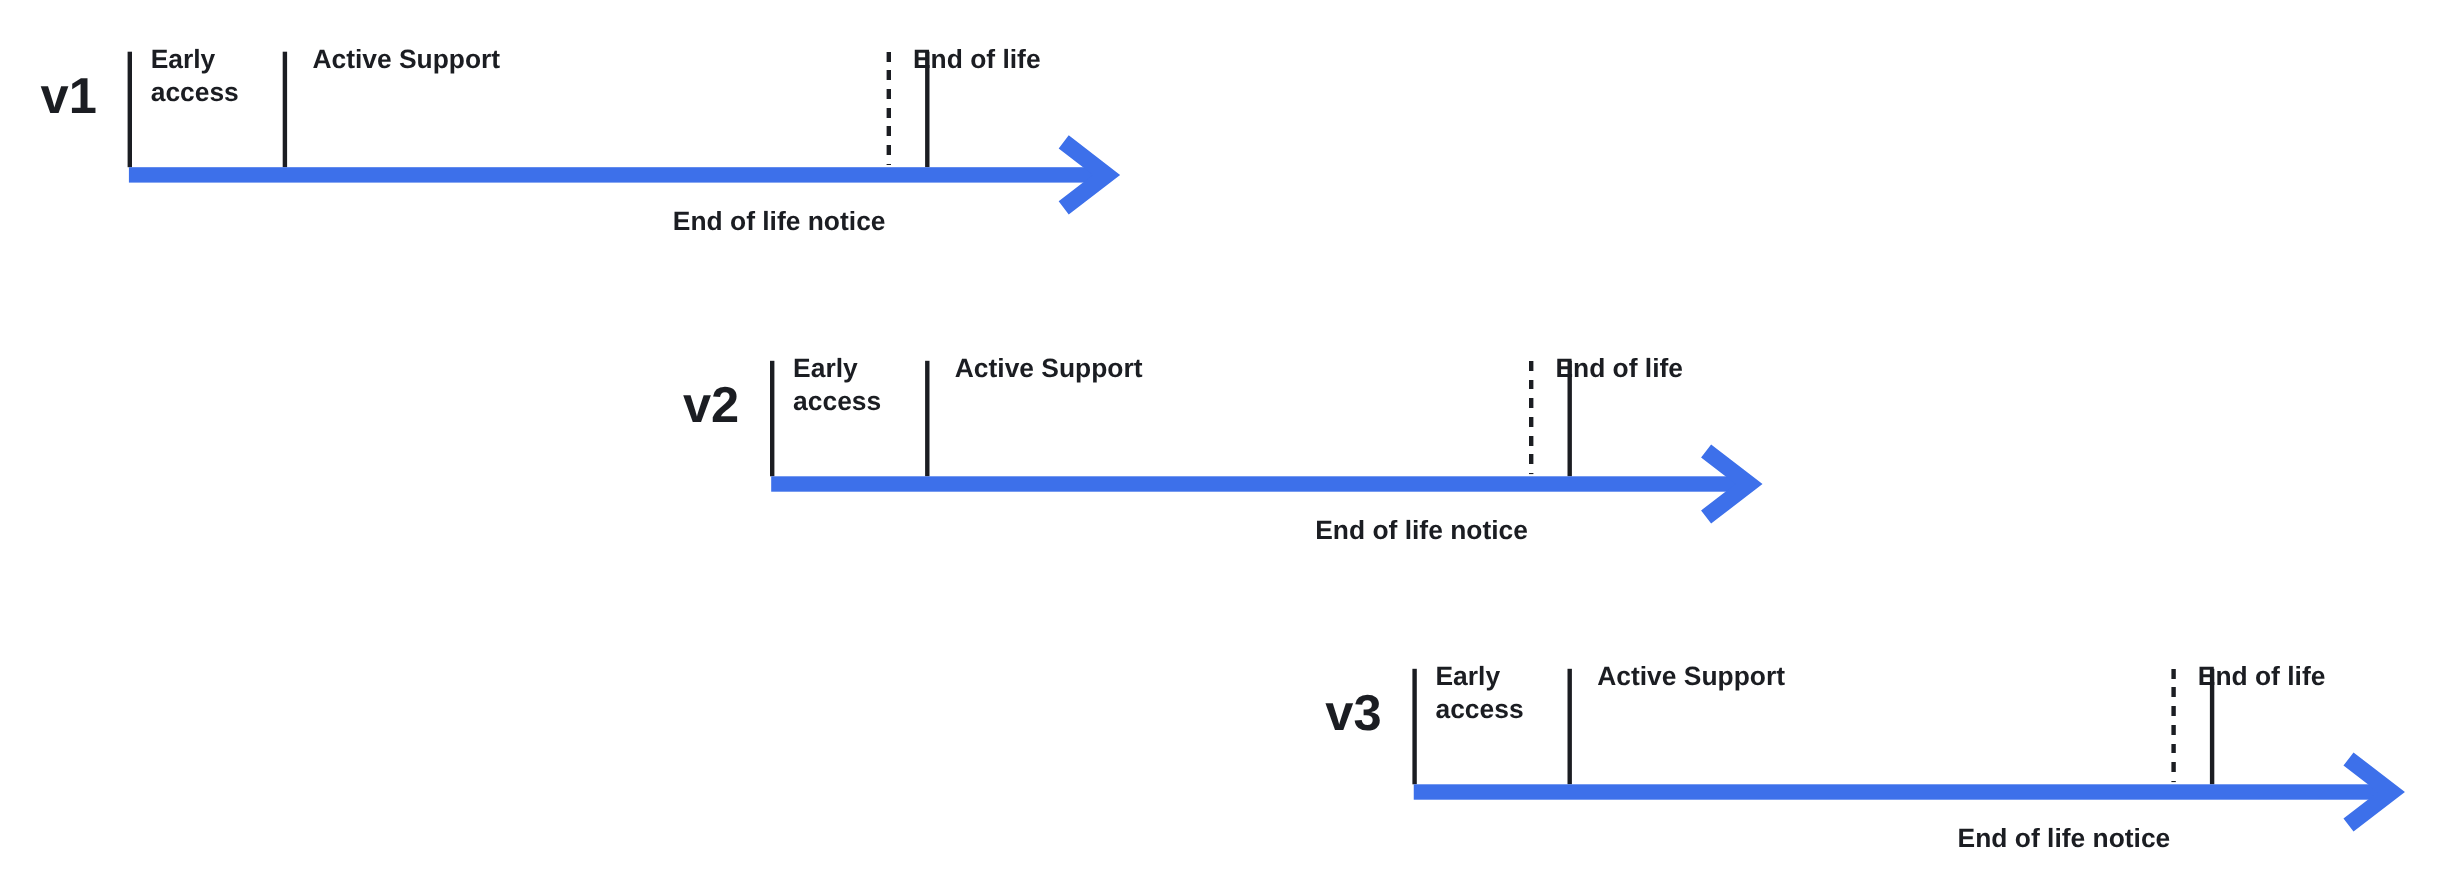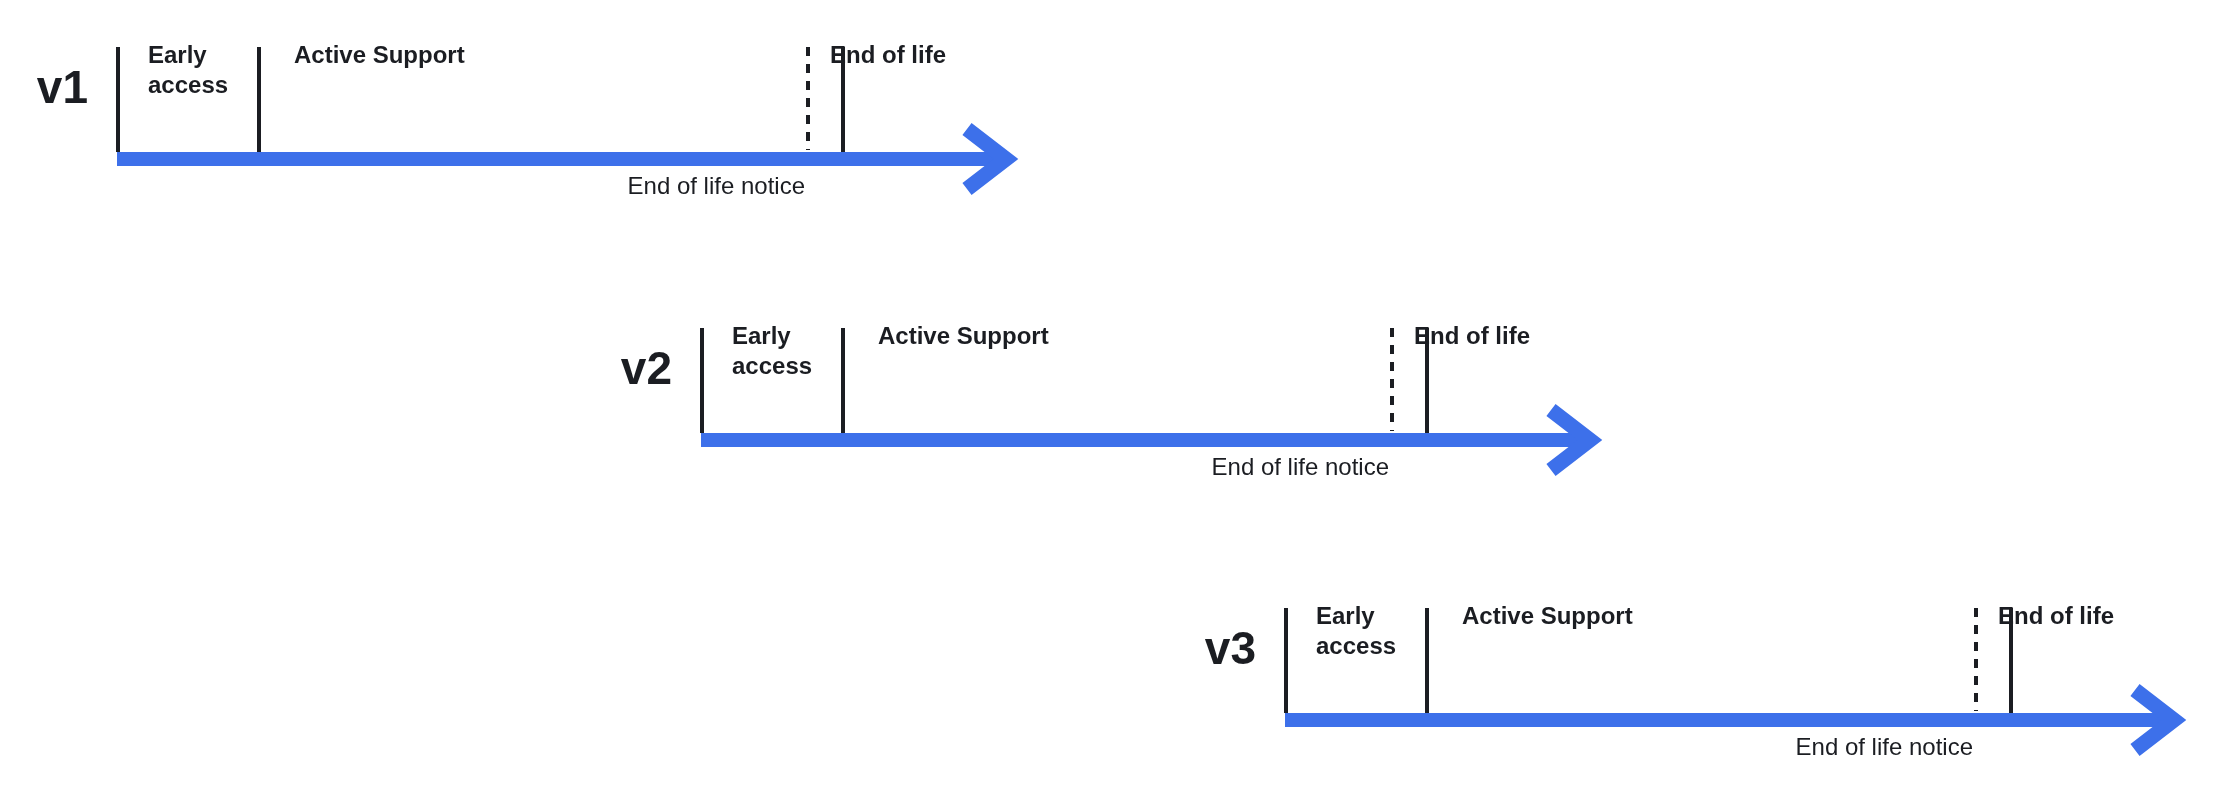--- a/index.html
+++ b/index.html
@@ -57,30 +57,30 @@
       transparent 9px, transparent 17px
     );
   }
   .phase-label{
     position:absolute;
     top:-7px;
     font-size:24px;
     font-weight:700;
     line-height:30px;
   }
-  .phase-label.early{left:30px;width:120px;}
-  .phase-label.active{left:176px;width:420px;white-space:nowrap;}
+  .phase-label.early{left:19px;width:120px;}
+  .phase-label.active{left:166px;width:420px;white-space:nowrap;}
   .phase-label.eol{left:712px;width:320px;white-space:nowrap;}
   .notice-label{
     position:absolute;
-    left:387px;top:124px;
+    left:387px;top:140px;
     width:300px;
     text-align:right;
     font-size:24px;
-    font-weight:400;
+    font-weight:700;
     line-height:30px;
     white-space:nowrap;
   }
   .arrow-svg{
     position:absolute;
     left:-1px;top:70px;
     width:915px;height:92px;
     display:block;
   }
   .arrow-svg .shaft{fill:var(--blue);}

